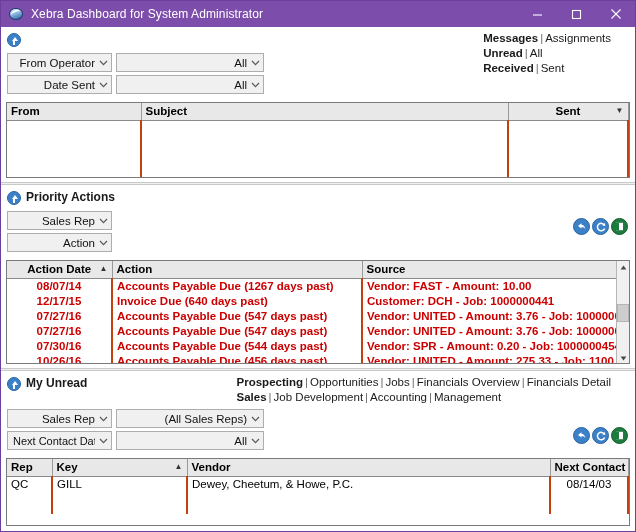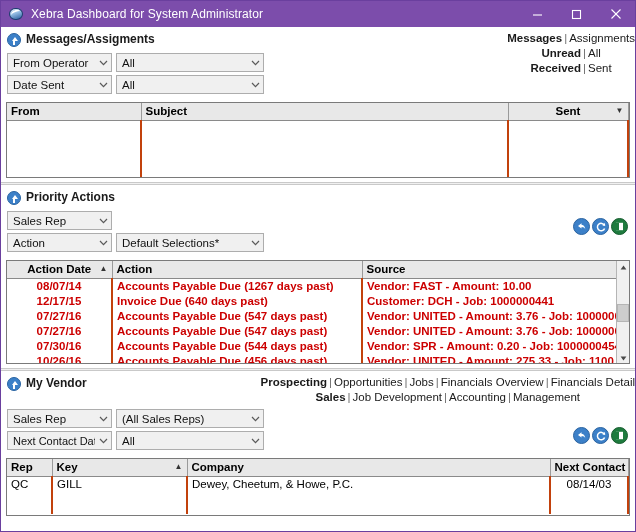--- a/index.html
+++ b/index.html
@@ -98,39 +98,40 @@
   .sec-title {
     font-size: 12px;
     font-weight: bold;
     color: #1a1a1a;
     line-height: 14px;
     white-space: nowrap;
   }
 
   .linkbar {
     position: absolute;
-    right: 0;
+    right: 24px;
     top: 4px;
-    text-align: center;
+    text-align: left;
     font-size: 11.5px;
     color: #1a1a1a;
     line-height: 15px;
   }
   .linkbar .row { white-space: nowrap; }
   .lk { color: #1a1a1a; text-decoration: none; }
   .lk.sel { font-weight: bold; }
   .sep { color: #6d6d6d; padding: 0 2px; }
 
   
   .filters {
     padding: 4px 6px 3px 6px;
   }
   .filter-row {
     display: flex;
     margin-bottom: 3px;
+    text-align: right;
   }
   .combo {
     height: 19px;
     background: #f0f0f0;
     border: 1px solid #adadad;
     display: flex;
     align-items: center;
     font-size: 11.5px;
     color: #111111;
     padding-left: 5px;
@@ -273,21 +274,20 @@
             <line x1="1.5" y1="1.5" x2="10.5" y2="10.5" stroke="#fff" stroke-width="1.1"></line>
             <line x1="10.5" y1="1.5" x2="1.5" y2="10.5" stroke="#fff" stroke-width="1.1"></line>
           </svg>
       </div>
     </div>
   </div>
 
   <div style="position:relative;">
     <div class="section-head">
       <div class="sec-icon"></div>
-      <div class="sec-title">Messages/Assigments</div>
     </div>
 
     <div class="linkbar">
       <div class="row">
         <span class="lk sel">Messages</span><span class="sep">|</span><span class="lk">Assignments</span>
       </div>
       <div class="row">
         <span class="lk sel">Unread</span><span class="sep">|</span><span class="lk">All</span>
       </div>
       <div class="row">
@@ -395,28 +395,20 @@
           <span class="carrow">
               <svg width="9" height="6" viewBox="0 0 9 6">
                 <path d="M1 1 L4.5 4.6 L8 1" fill="none" stroke="#5a5a5a" stroke-width="1.2"></path>
               </svg>
             </span>
         </div>
       </div>
       <div class="filter-row">
         <div class="combo left">
           <span class="cval">Action</span>
-          <span class="carrow">
-              <svg width="9" height="6" viewBox="0 0 9 6">
-                <path d="M1 1 L4.5 4.6 L8 1" fill="none" stroke="#5a5a5a" stroke-width="1.2"></path>
-              </svg>
-            </span>
-        </div>
-        <div class="combo right">
-          <span class="cval">Default Selections*</span>
           <span class="carrow">
               <svg width="9" height="6" viewBox="0 0 9 6">
                 <path d="M1 1 L4.5 4.6 L8 1" fill="none" stroke="#5a5a5a" stroke-width="1.2"></path>
               </svg>
             </span>
         </div>
       </div>
     </div>
 
     <div class="icon-cluster" style="right:7px; top:33px;">
@@ -504,21 +496,21 @@
             </svg>
           </div>
       </div>
     </div>
     <div class="splitter"></div>
   </div>
 
   <div style="position:relative;">
     <div class="section-head">
       <div class="sec-icon"></div>
-      <div class="sec-title">My Vendor</div>
+      <div class="sec-title">My Unread</div>
     </div>
 
     <div class="linkbar">
       <div class="row">
         <span class="lk sel">Prospecting</span><span class="sep">|</span><span class="lk">Opportunities</span><span class="sep">|</span><span class="lk">Jobs</span><span class="sep">|</span><span class="lk">Financials Overview</span><span class="sep">|</span><span class="lk">Financials Detail</span>
       </div>
       <div class="row">
         <span class="lk sel">Sales</span><span class="sep">|</span><span class="lk">Job Development</span><span class="sep">|</span><span class="lk">Accounting</span><span class="sep">|</span><span class="lk">Management</span>
       </div>
     </div>
@@ -575,36 +567,36 @@
           </svg>
       </div>
       <div class="cicon green">
         <svg width="11" height="11" viewBox="0 0 11 11">
             <rect x="2" y="1.8" width="7" height="7.4" fill="#ffffff"></rect>
             <rect x="2" y="1.8" width="3" height="7.4" fill="#1e7b3e"></rect>
           </svg>
       </div>
     </div>
 
-    <div class="grid-wrap" style="margin-top:2px; height:58px;">
+    <div class="grid-wrap" style="margin-top:2px; height:68px;">
       <table class="grid">
         <colgroup>
             <col style="width:45px">
             <col style="width:135px">
             <col>
             <col style="width:78px">
           </colgroup>
         <thead>
           <tr>
             <th>Rep</th>
             <th>
               <span>Key</span>
               <span class="sortmark">▲</span>
             </th>
-            <th>Company</th>
+            <th>Vendor</th>
             <th class="ctr">Next Contact</th>
           </tr>
         </thead>
         <tbody>
           <tr>
             <td style="height:38px;">QC</td>
             <td>GILL</td>
             <td>Dewey, Cheetum, &amp; Howe, P.C.</td>
             <td class="ctr">08/14/03</td>
           </tr>

